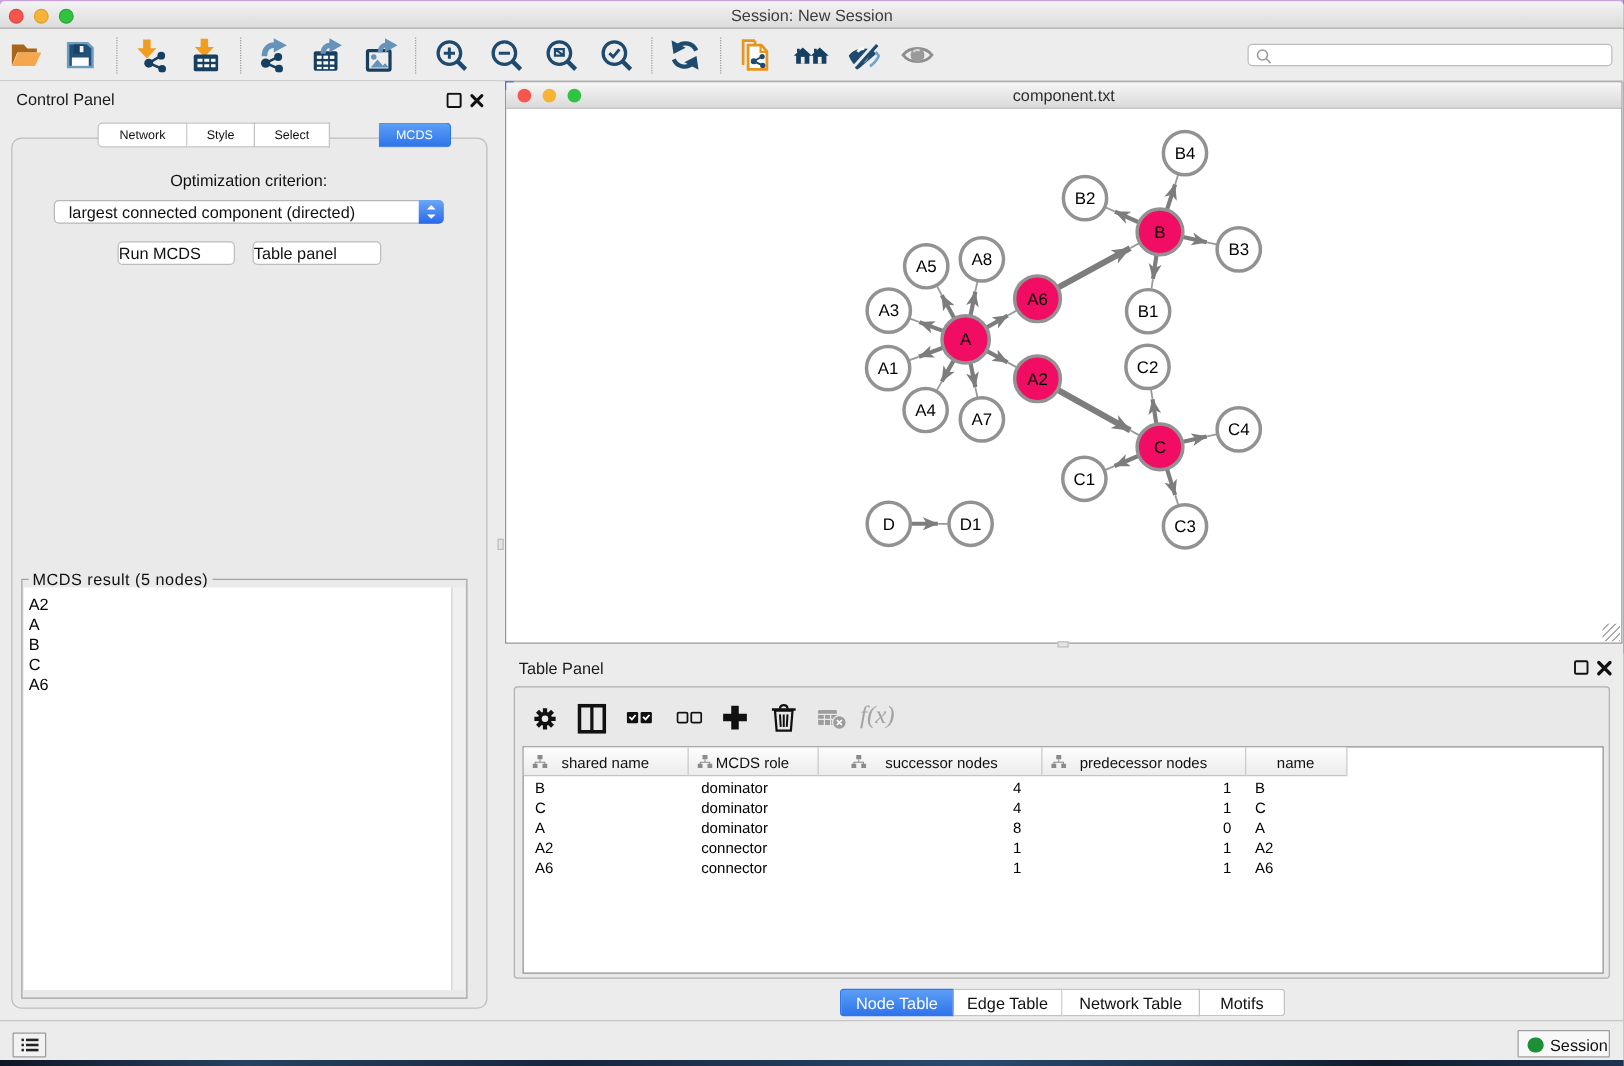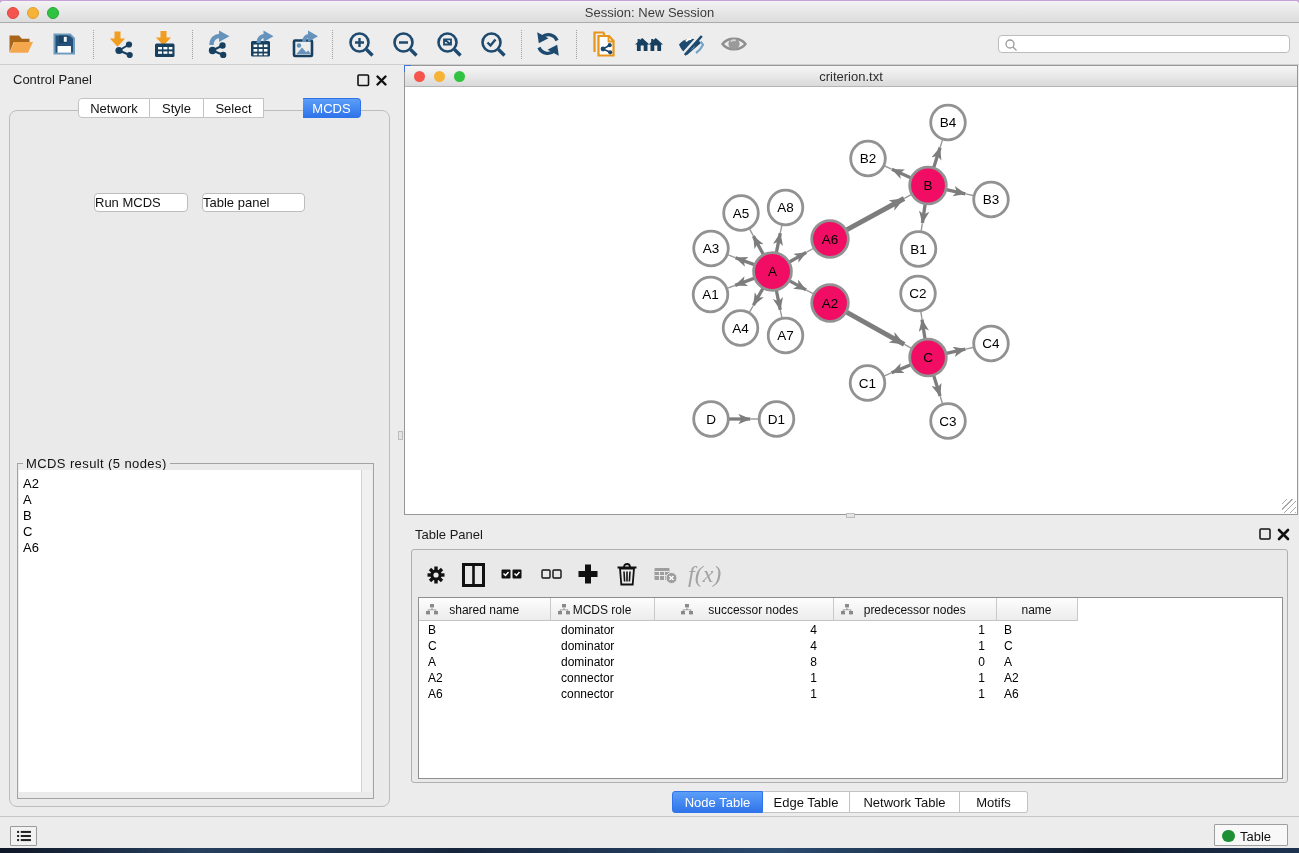--- a/index.html
+++ b/index.html
@@ -20,21 +20,21 @@
 .sep { position:absolute; top:6px; height:29px; width:0; border-left:1px dotted #9f9f9f; }
 .ticon { position:absolute; top:6px; }
 
 #search { position:absolute; left:998px; top:11px; width:292px; height:18px; background:#fff; border:1px solid #bdbdbd; border-radius:4px; }
 
 #cpanel { position:absolute; left:0; top:64px; width:398px; height:751px; background:#ececec;padding-left:44px; }
 #cpanel .hdr { position:absolute; left:13px; top:7px; font-size:13px; color:#1a1a1a; }
 .winbtns { position:absolute; }
 #cp-inner { position:absolute; left:9px; top:45px; width:381px; height:697px; border:1px solid #bdbdbd; border-radius:8px; background:#eaeaea; }
 .tabs { position:absolute; top:33px; left:78px; height:20px; display:flex; z-index:3; }
-.tab { height:20px; line-height:19px; font-size:13px; color:#111; background:#fff; border:1px solid #c3c3c3; border-left:none; text-align:center; }
+.tab { height:20px; line-height:19px; font-size:10px; color:#111; background:#fff; border:1px solid #c3c3c3; border-left:none; text-align:center; }
 .tab.first { border-left:1px solid #c3c3c3; border-radius:4px 0 0 4px; }
 .tab.sel { background:linear-gradient(#5c9ef7,#2f74ea); color:#fff; border-color:#2f74ea; border-radius:0 4px 4px 0;margin-left:39px; }
 #optlabel { position:absolute; left:0; top:72px; width:398px; text-align:center; font-size:13px; color:#111; }
 #dropdown { position:absolute; left:43px; top:95px; width:312px; height:19px; background:#fff; border:1px solid #b7b7b7; border-radius:4px; font-size:13px; color:#111; line-height:17px; padding-left:11px; }
 #dd-step { position:absolute; right:-1px; top:-1px; width:20px; height:19px; border-radius:0 4px 4px 0; background:linear-gradient(#6aa7f8,#2a68e8); }
 .btn { position:absolute; height:19px; background:#fff; border:1px solid #bdbdbd; border-radius:4px; font-size:13px; color:#111; text-align:left; line-height:17px; }
 #fieldset { position:absolute; left:17px; top:398px; width:357px; height:336px; border:1px solid #a3a3a3; }
 #fieldset .legend { position:absolute; left:5px; top:-8px; background:#eaeaea; padding:0 3px; font-size:13px; color:#111; letter-spacing:0.4px; }
 #mlist { position:absolute; left:1px; top:6px; width:343px; height:322px; background:#fff; font-size:13px; color:#000; padding-top:5px; }
 #mlist div { padding:1.5px 0 1.5px 4px; height:16px; line-height:13px; }
@@ -226,20 +226,26 @@
       <rect x="1" y="1" width="10.5" height="10.5" fill="none" stroke="#111" stroke-width="1.6" rx="1"></rect>
       <path d="M20.5 2.5 L28.5 10.5 M28.5 2.5 L20.5 10.5" stroke="#111" stroke-width="2.4" stroke-linecap="round"></path>
     </svg>
     <div id="cp-inner"></div>
     <div class="tabs">
       <div class="tab first" style="width:72px">Network</div>
         <div class="tab" style="width:54px">Style</div>
         <div class="tab" style="width:60px">Select</div>
         <div class="tab sel" style="width:58px">MCDS</div>
     </div>
+    <div id="optlabel">Optimization criterion:</div>
+    <div id="dropdown">largest connected component (directed)
+      <div id="dd-step"><svg width="20" height="19" viewBox="0 0 20 19">
+            <path d="M6.5 7.5 L10 4 L13.5 7.5z M6.5 11.5 L10 15 L13.5 11.5z" fill="#fff"></path>
+          </svg></div>
+    </div>
     <div class="btn" style="left:94px;top:128px;width:94px;">Run MCDS</div>
     <div class="btn" style="left:202px;top:128px;width:103px;">Table panel</div>
     <div id="fieldset">
       <div class="legend">MCDS result (5 nodes)</div>
       <div id="mlist">
           <div>A2</div>
           <div>A</div>
           <div>B</div>
           <div>C</div>
           <div>A6</div>
@@ -247,21 +253,21 @@
       <div id="mscroll"></div>
     </div>
   </div>
 
   <div id="netwin">
     <div id="bluecorner"></div>
     <div id="nw-title">
       <div class="tl2" style="left:9px;background:#f6554e;"></div>
       <div class="tl2" style="left:29px;background:#f6b335;"></div>
       <div class="tl2" style="left:49px;background:#30c341;"></div>
-      <div class="t">criterion.txt</div>
+      <div class="t">component.txt</div>
     </div>
     <svg id="graph" width="892" height="427" style="position:absolute;left:0;top:21px" viewBox="0 0 892 427">
       <defs>
         <marker id="ar" markerWidth="14" markerHeight="12" refX="12" refY="5.2" orient="auto" markerUnits="userSpaceOnUse">
           <path d="M0 0 L12.5 5.2 L0 10.4 L3.2 5.2 z" fill="#7d7d7d"></path>
         </marker>
         <marker id="ar2" markerWidth="17" markerHeight="13" refX="14.5" refY="6" orient="auto" markerUnits="userSpaceOnUse">
           <path d="M0 0 L15 6 L0 12 L4 6 z" fill="#7d7d7d"></path>
         </marker>
       </defs>
@@ -417,21 +423,21 @@
         </g>
         <g stroke="#e9e9e9" stroke-width="1">
             <line x1="0.5" y1="4.5" x2="15.5" y2="4.5"></line>
             <line x1="0.5" y1="8.5" x2="15.5" y2="8.5"></line>
             <line x1="5.5" y1="4.5" x2="5.5" y2="13"></line>
             <line x1="10.5" y1="4.5" x2="10.5" y2="13"></line>
           </g>
         <circle cx="17.5" cy="11" r="5.5" fill="#9d9d9d" stroke="#e9e9e9"></circle>
         <path d="M15.5 9 l4 4 m0 -4 l-4 4" stroke="#fff" stroke-width="1.4"></path>
       </svg>
-      <div style="position:absolute;left:276px;top:11px;width:40px;font-family:'Liberation Serif',serif;font-style:italic;font-size:24px;color:#a3a3a3;">f(x)</div>
+      <div style="position:absolute;left:276px;top:11px;width:40px;font-family:'Liberation Serif',serif;font-style:italic;font-size:20px;color:#a3a3a3;">f(x)</div>
       <div id="ttable">
         <div id="thead">
           <div class="th" style="left:0;width:131.5px">
               <svg class="colicon" width="12" height="11" viewBox="0 0 12 11">
                 <g fill="#8a8a8a">
                   <rect x="4" y="0" width="4" height="3.4"></rect>
                   <rect x="0" y="7" width="4" height="3.4"></rect>
                   <rect x="8" y="7" width="4" height="3.4"></rect>
                   <path d="M5.6 3.4 h0.8 v2 H10.2 v1.8 h-0.8 v-1 H2.6 v1 H1.8 v-1.8 H5.6z"></path>
                 </g>
@@ -516,16 +522,16 @@
         <rect x="0" y="1" width="2.2" height="2.2" fill="#222"></rect>
           <rect x="4" y="1" width="11" height="2.2" fill="#222"></rect>
         <rect x="0" y="5.4" width="2.2" height="2.2" fill="#222"></rect>
           <rect x="4" y="5.4" width="11" height="2.2" fill="#222"></rect>
         <rect x="0" y="9.8" width="2.2" height="2.2" fill="#222"></rect>
           <rect x="4" y="9.8" width="11" height="2.2" fill="#222"></rect>
       </svg>
     </div>
     <div id="membtn">
         <div class="dot"></div>
-        <div class="txt">Table</div>
+        <div class="txt">Session</div>
       </div>
   </div>
 </div>
 
 </body></html>

